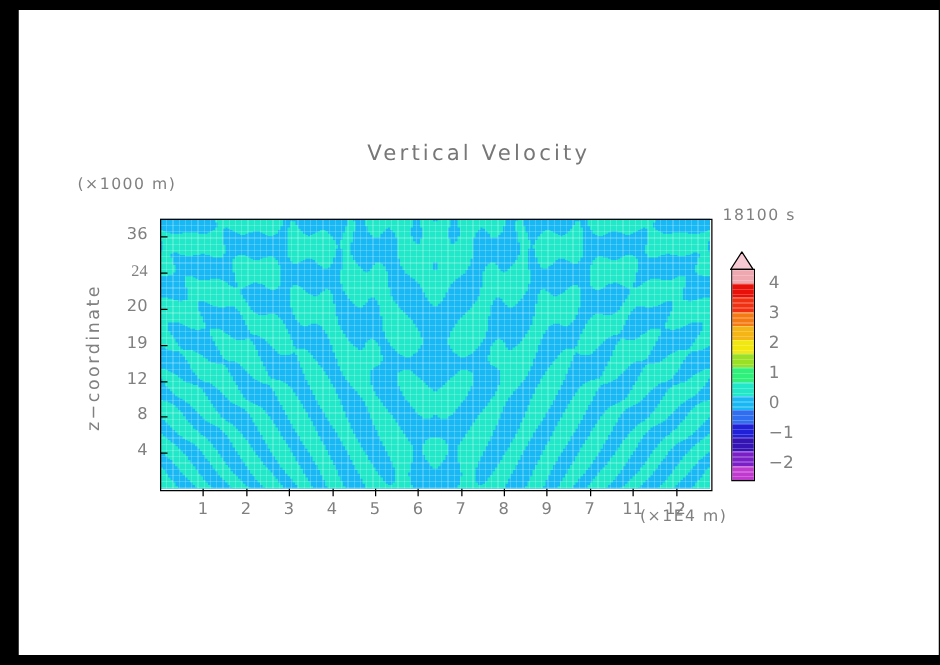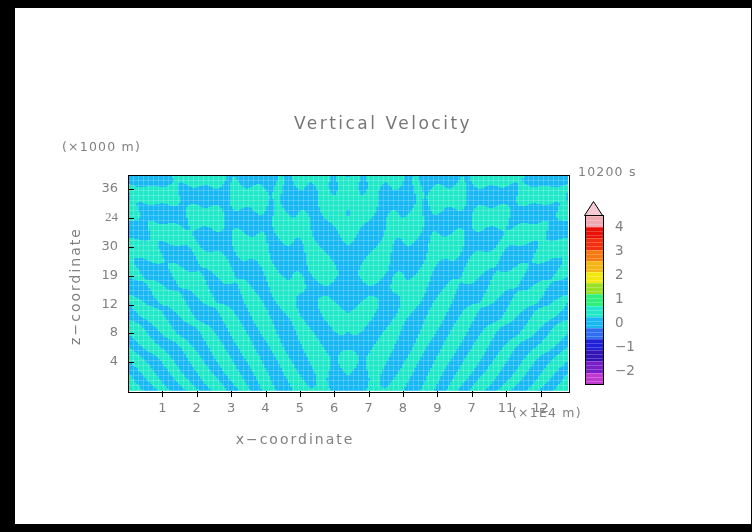--- a/index.html
+++ b/index.html
@@ -103,23 +103,22 @@
 </style>
 </head>
 <body>
 
 <div id="frame">
 
   <div class="txt" id="title">Vertical Velocity</div>
 
   <div class="txt" id="yunit">(×1000 m)</div>
   <div class="txt" id="xunit">(×1E4 m)</div>
-  <div class="txt" id="timelabel">10200 s</div>
-
-  <div class="txt" id="xtitle">x−coordinate</div>
+  <div class="txt" id="timelabel">18100 s</div>
+
   <div class="txt" id="ytitle">z−coordinate</div>
 
   <div id="plot">
     <svg width="440" height="216" viewBox="0 0 440 216" preserveAspectRatio="none">
       <defs>
         <clipPath id="pclip">
             <rect x="0" y="0" width="440" height="216"></rect>
           </clipPath>
       </defs>
       <g clip-path="url(#pclip)" fill="#21e8c8" stroke="none" id="greenbands">
@@ -207,21 +206,21 @@
     <div class="xticklbl" style="left: 505.5px; top: 392px;">12</div>
     <div class="ytick" style="left: 113px; top: 354.2px;"></div>
     <div class="yticklbl" style="left: 63px; top: 345.2px;">4</div>
     <div class="ytick" style="left: 113px; top: 325.4px;"></div>
     <div class="yticklbl" style="left: 63px; top: 316.4px;">8</div>
     <div class="ytick" style="left: 113px; top: 296.6px;"></div>
     <div class="yticklbl" style="left: 63px; top: 287.6px;">12</div>
     <div class="ytick" style="left: 113px; top: 267.8px;"></div>
     <div class="yticklbl" style="left: 63px; top: 258.8px;">19</div>
     <div class="ytick" style="left: 113px; top: 239px;"></div>
-    <div class="yticklbl" style="left: 63px; top: 230px;">30</div>
+    <div class="yticklbl" style="left: 63px; top: 230px;">20</div>
     <div class="ytick" style="left: 113px; top: 210.2px;"></div>
     <div class="yticklbl" style="left: 63px; top: 201.2px; font-family: Liberation Serif, serif;">24</div>
     <div class="ytick" style="left: 113px; top: 181.4px;"></div>
     <div class="yticklbl" style="left: 63px; top: 172.4px;">36</div>
     <div class="cbarlbl" style="top: 210px;">4</div>
     <div class="cbarlbl" style="top: 234px;">3</div>
     <div class="cbarlbl" style="top: 258px;">2</div>
     <div class="cbarlbl" style="top: 282px;">1</div>
     <div class="cbarlbl" style="top: 306px;">0</div>
     <div class="cbarlbl" style="top: 330px;">−1</div>

